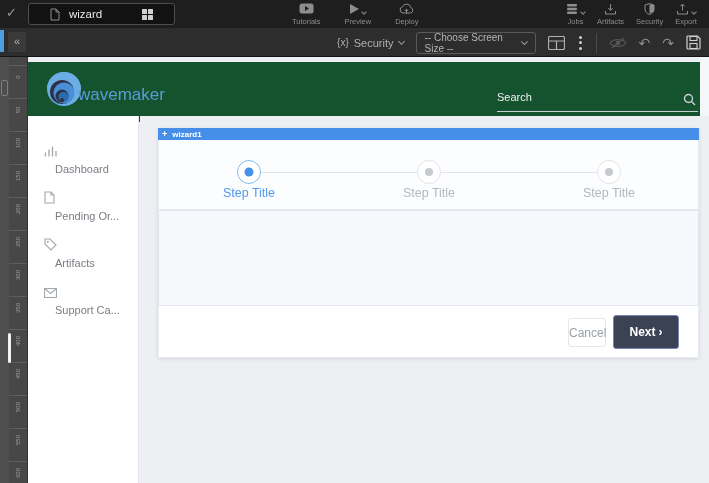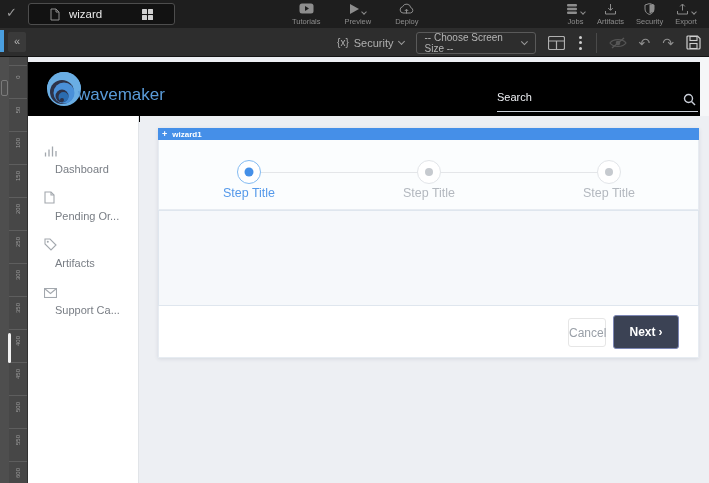--- a/index.html
+++ b/index.html
@@ -52,21 +52,21 @@
   .scroll-thumb { position:absolute; left:8px; top:333px; width:3px; height:30px; background:#f2f2f2; border-radius:2px; z-index:5; }
   .ruler { position:absolute; left:9px; top:57px; width:19px; bottom:0; background:#474747; border-right:1px solid #323232; overflow:hidden; }
   .ruler .tick { position:absolute; left:0; width:19px; height:33px; border-top:1px solid #5e5e5e; }
   .ruler .tick i { position:absolute; left:2px; top:8px; font-style:normal; font-size:6px; color:#9c9c9c;
                    transform:rotate(-90deg); transform-origin:center; display:block; width:14px; text-align:center; }
 
   .canvas { position:absolute; left:28px; top:57px; width:681px; bottom:0; background:#edeff3; }
   .canvas-rsliver { position:absolute; right:0; top:0; width:9px; bottom:0; background:#f5f6f8; }
 
   
-  .navy { position:absolute; left:0; top:5px; width:672px; height:60px; background:#000000; }
+  .navy { position:absolute; left:0; top:5px; width:672px; height:60px; background:#14532d; }
   .brandwrap { position:absolute; left:10px; top:7px; display:flex; align-items:center; }
   .brandtext { color:#5a9bd8; font-size:17px; margin-left:-12px; margin-top:12px; }
   .searchwrap { position:absolute; left:469px; top:24px; width:201px; height:26px; border-bottom:1px solid #c9ced8; }
   .searchwrap input { width:175px; background:transparent; border:none; outline:none; color:#fff; font-size:11px;
                       font-family:"Liberation Sans","DejaVu Sans",sans-serif; padding-top:5px; }
   .searchwrap input::placeholder { color:#eef0f4; opacity:1; }
   .search-ic { position:absolute; right:2px; top:6px; }
 
   
   .cbody { position:absolute; left:0; top:59px; right:0; bottom:0; }

